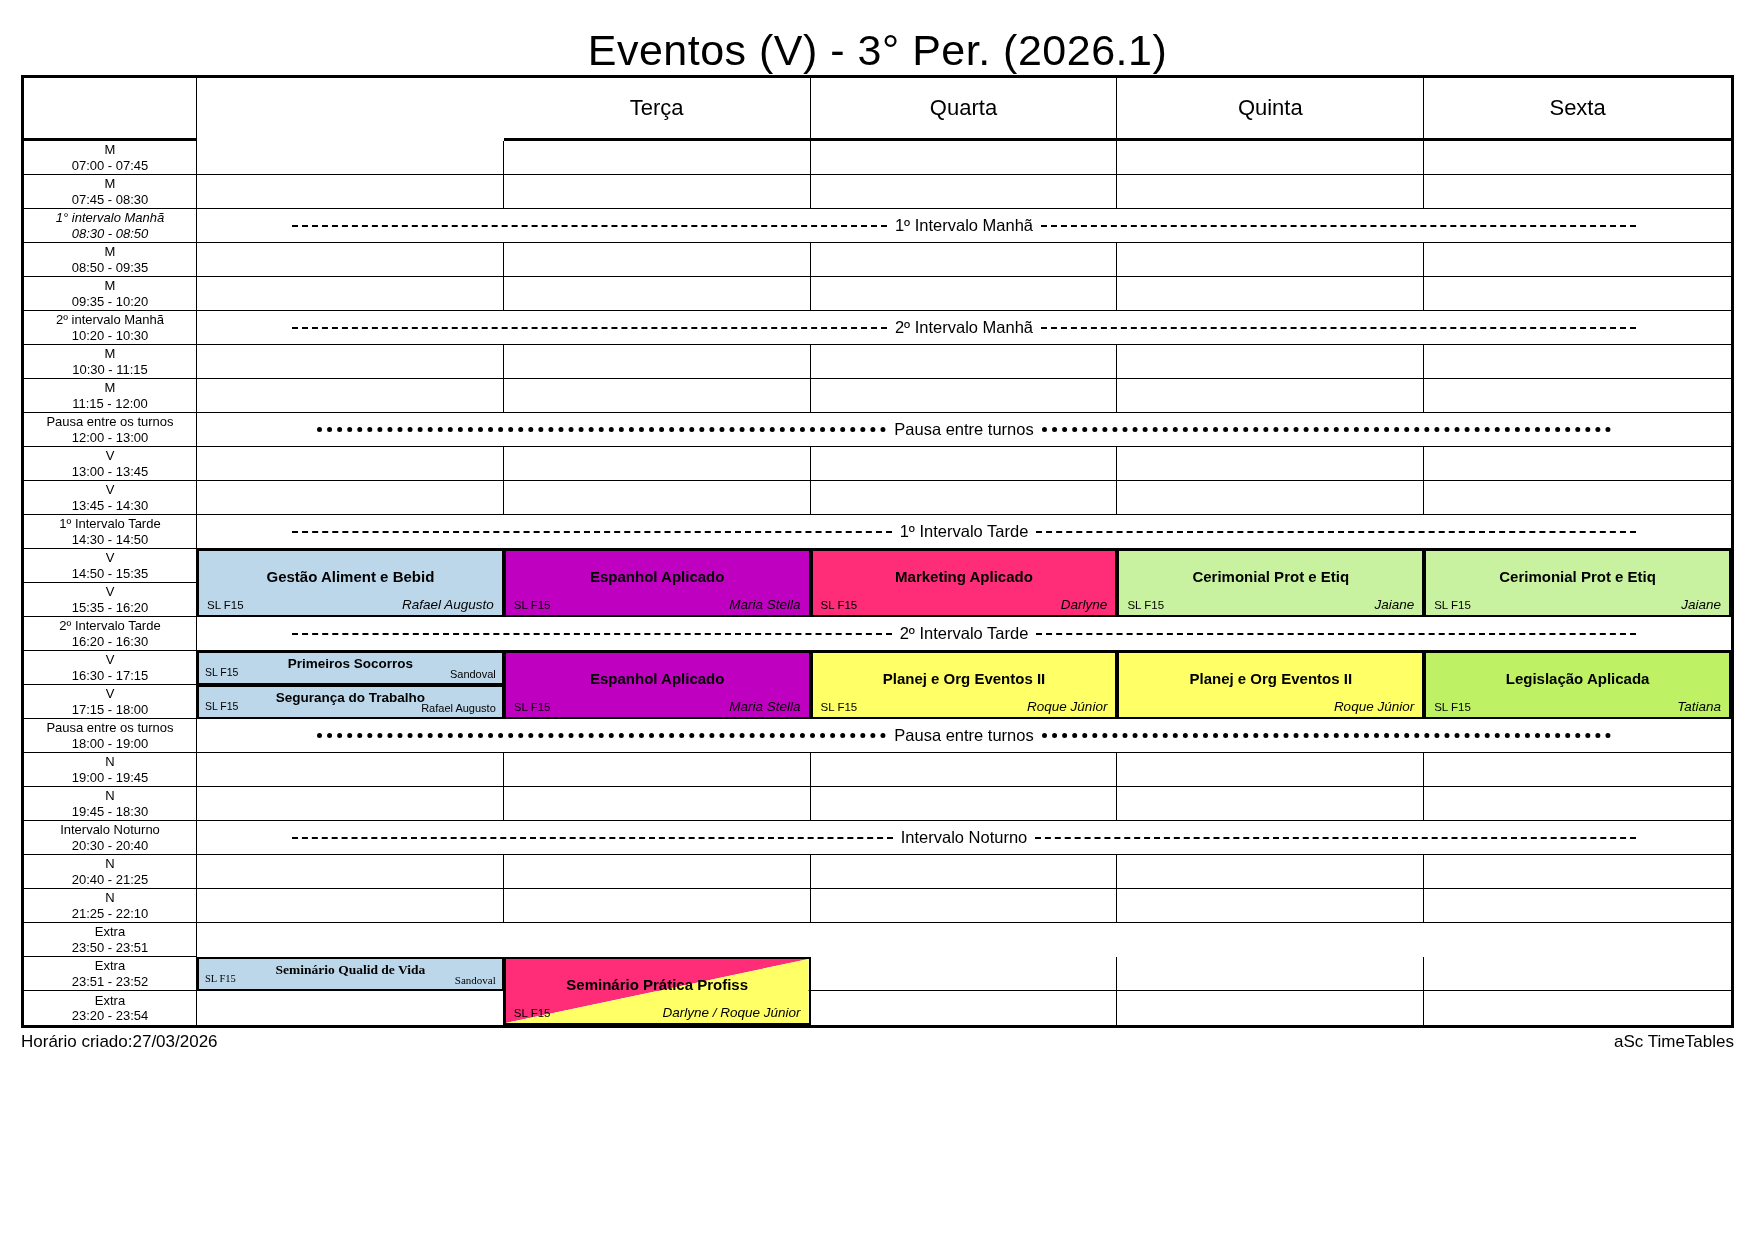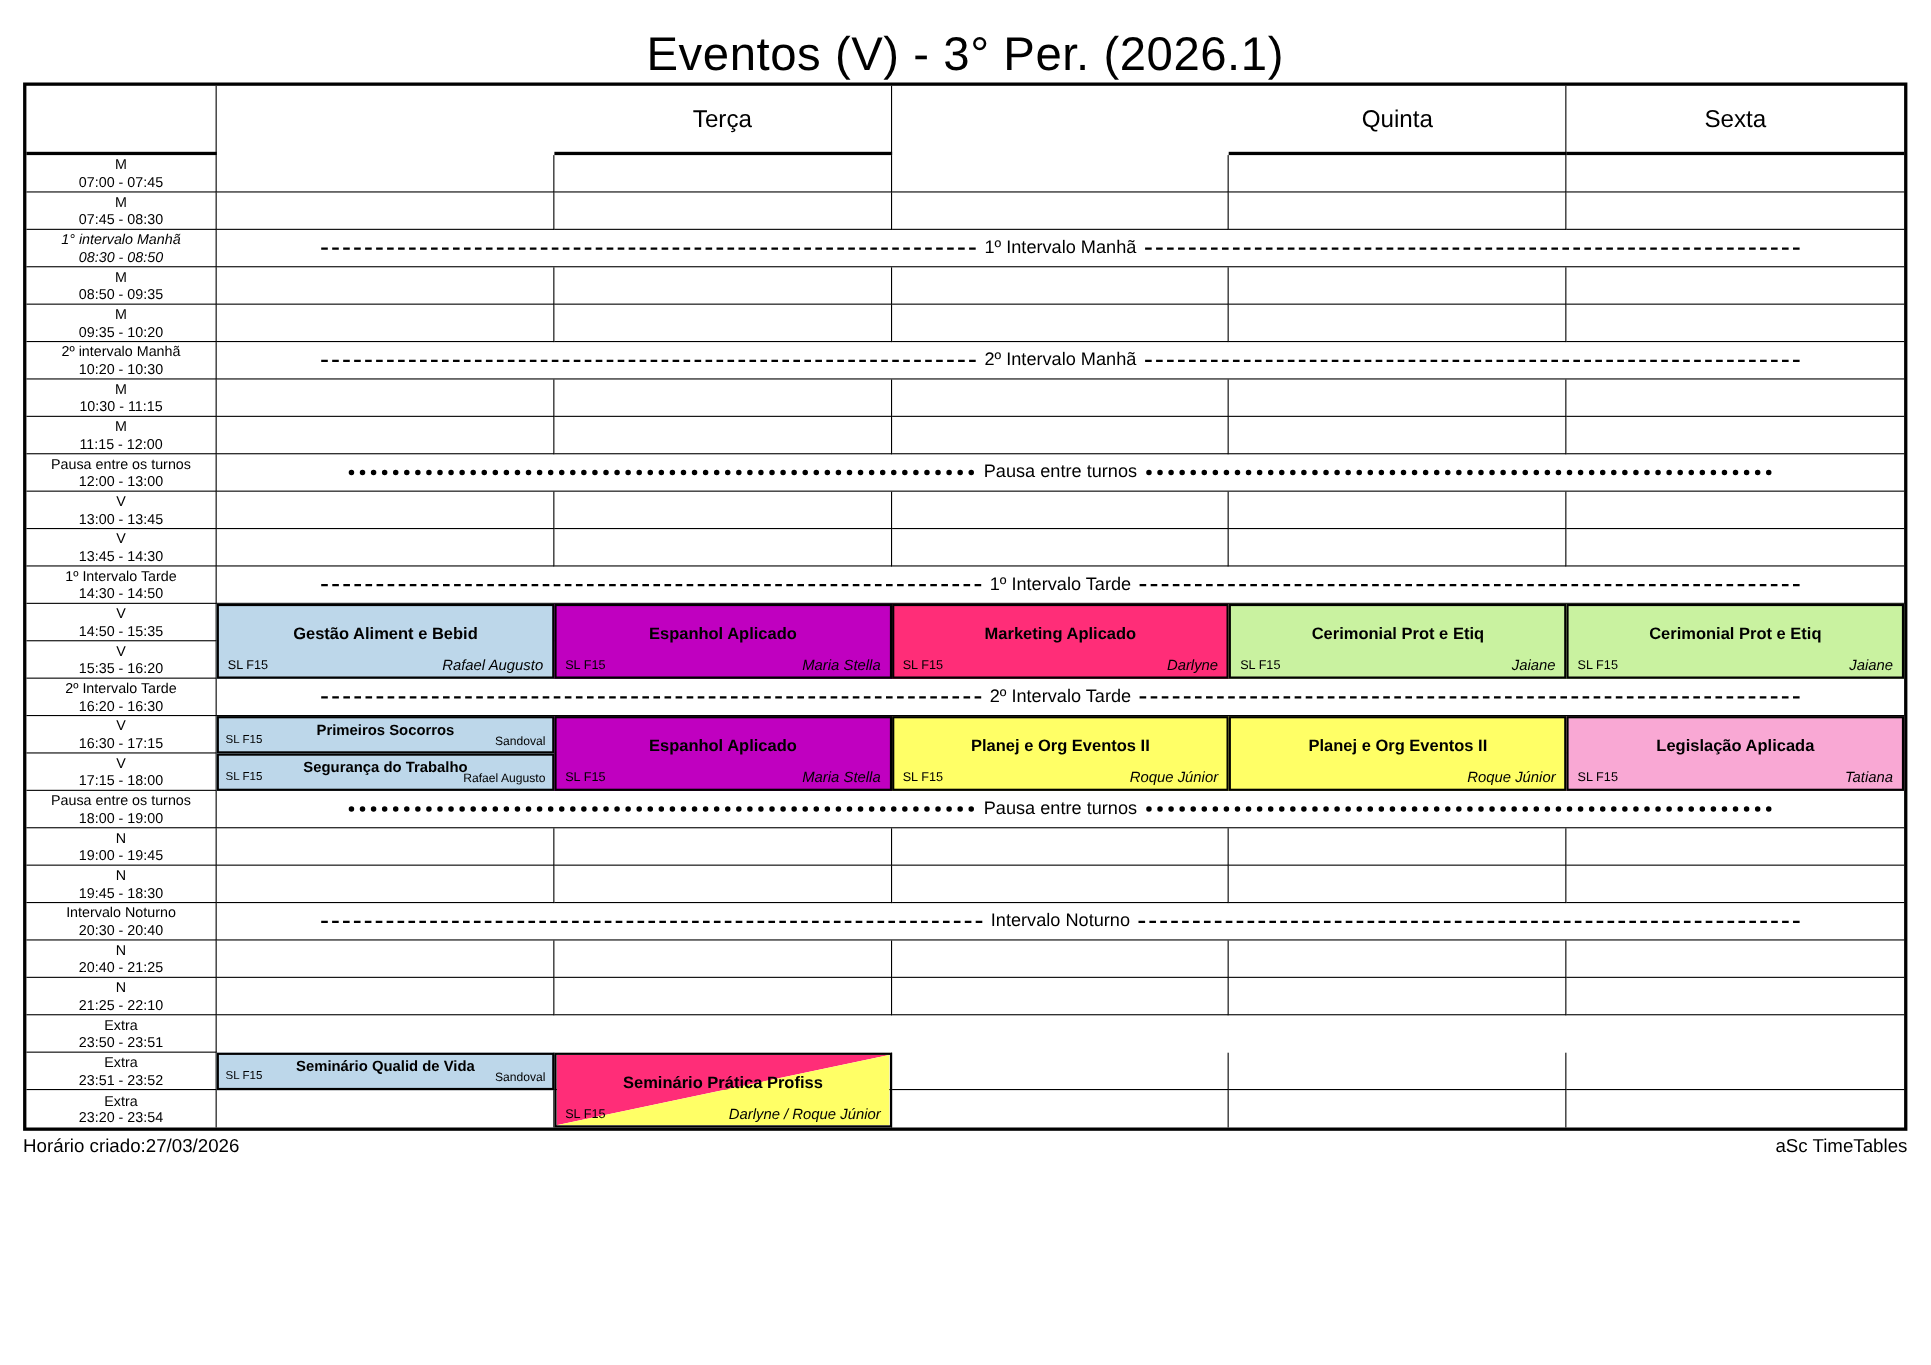--- a/index.html
+++ b/index.html
@@ -88,20 +88,21 @@
 </style>
 </head>
 <body>
 
 <div class="wrap">
   <h1 class="title">Eventos (V) - 3° Per. (2026.1)</h1>
 
   <div class="tt" id="grid">
       <div class="cell hb" style="grid-area: 1 / 1;"></div>
       <div class="cell hcell hb" style="grid-area: 1 / 3;">Terça</div>
+      <div class="cell hcell hb" style="grid-area: 1 / 4;">Quarta</div>
       <div class="cell hcell hb" style="grid-area: 1 / 5;">Quinta</div>
       <div class="cell hcell hb nor" style="grid-area: 1 / 6;">Sexta</div>
       <div class="cell tcell" style="grid-area: 2 / 1;">
         <span>M</span>
         <span>07:00 - 07:45</span>
       </div>
       <div class="cell" style="grid-area: 2 / 2;"></div>
       <div class="cell" style="grid-area: 2 / 3;"></div>
       <div class="cell" style="grid-area: 2 / 4;"></div>
       <div class="cell" style="grid-area: 2 / 5;"></div>
@@ -368,26 +369,26 @@
       </div>
       <div class="block tall" style="grid-area: 17 / 4 / span 2; background: rgb(255, 255, 102);">
         <div class="btitle">Planej e Org Eventos II</div>
         <div class="broom">SL F15</div>
         <div class="bteacher">Roque Júnior</div>
       </div>
       <div class="block tall" style="grid-area: 17 / 5 / span 2; background: rgb(255, 255, 102);">
         <div class="btitle">Planej e Org Eventos II</div>
         <div class="bteacher">Roque Júnior</div>
       </div>
-      <div class="block tall" style="grid-area: 17 / 6 / span 2; background: #f9a8d4;">
+      <div class="block tall" style="grid-area: 17 / 6 / span 2; background: #bef264;">
         <div class="btitle">Legislação Aplicada</div>
         <div class="broom">SL F15</div>
         <div class="bteacher">Tatiana</div>
       </div>
-      <div class="block compact" style="grid-area: 26 / 2 / span 1; background: rgb(189, 215, 234);">
+      <div class="block compact" style="grid-area: 26 / 2 / span 1; background: rgb(189, 215, 234); font-family: Liberation Serif, serif;">
         <div class="btitle">Seminário Qualid de Vida</div>
         <div class="broom">SL F15</div>
         <div class="bteacher">Sandoval</div>
       </div>
       <div class="block tall" style="grid-area: 26 / 3 / span 2;">
         <div class="tri tri-a" style="background: rgb(255, 45, 120);"></div>
         <div class="tri tri-b" style="background: rgb(255, 255, 102);"></div>
         <div class="btitle">Seminário Prática Profiss</div>
         <div class="broom">SL F15</div>
         <div class="bteacher">Darlyne / Roque Júnior</div>

